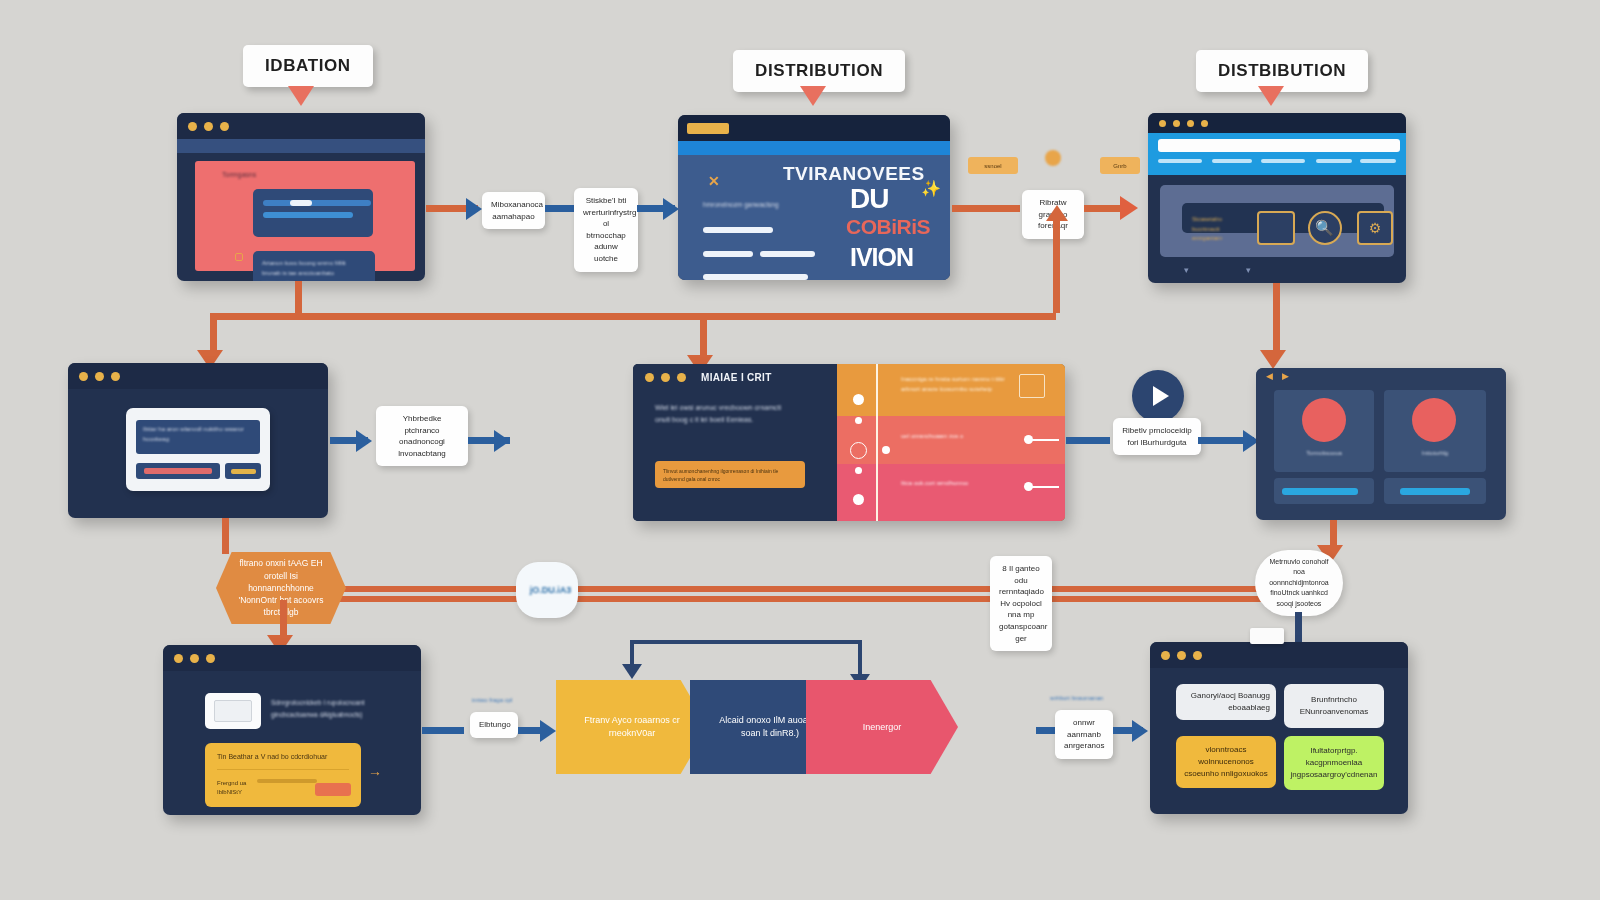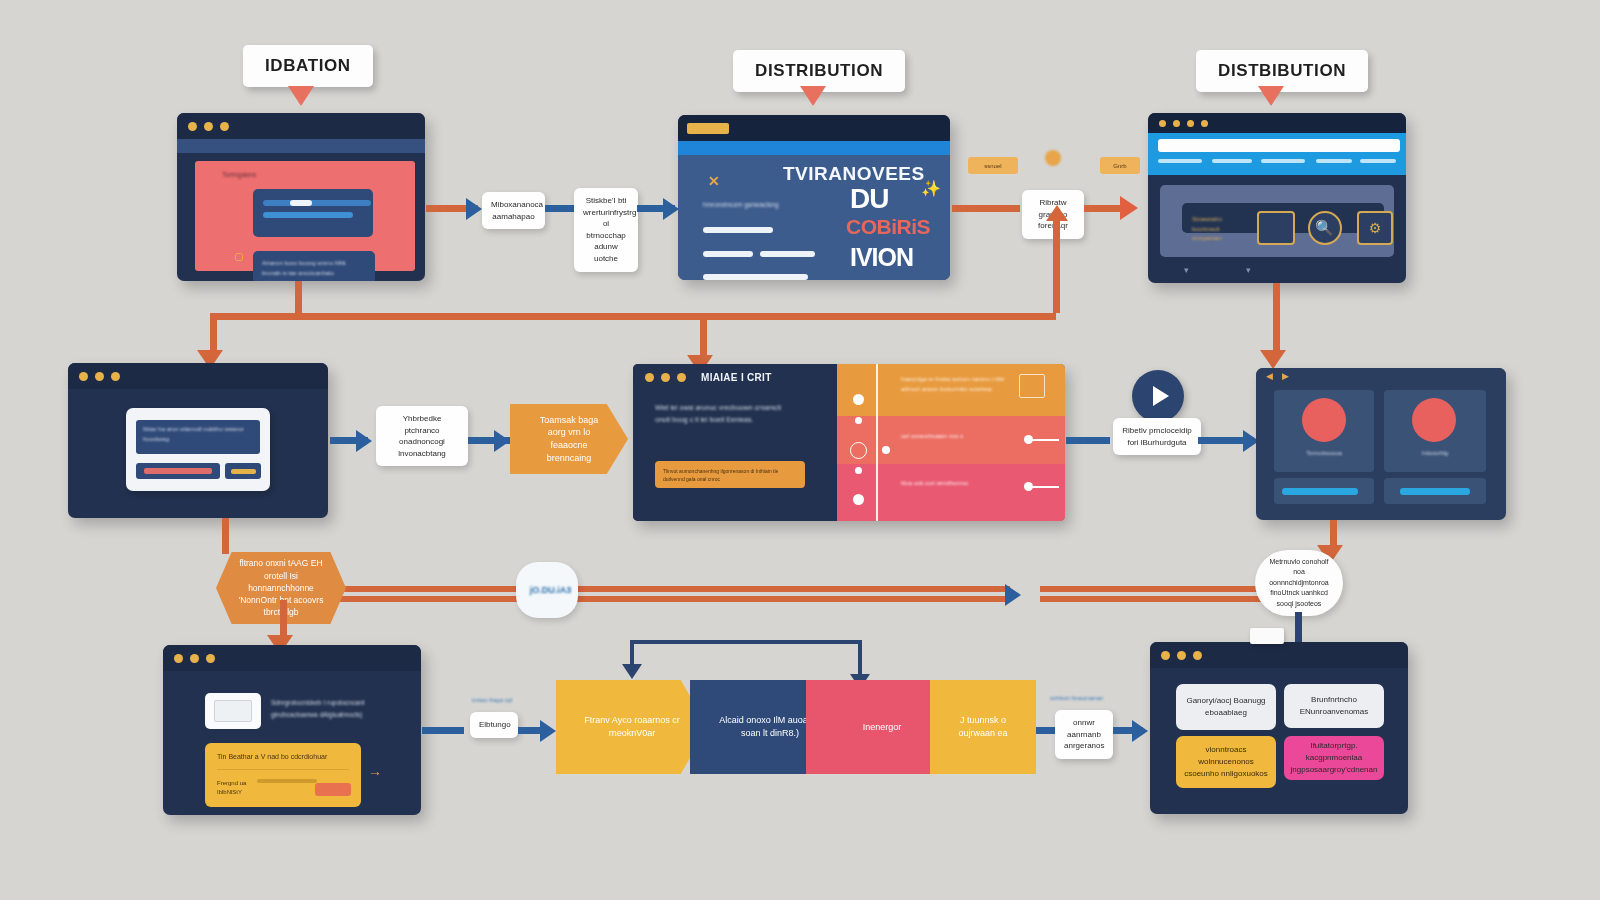--- a/index.html
+++ b/index.html
@@ -267,23 +267,20 @@
   </div>
 
   <div class="ln ln-h blue" style="left:330px;top:437px;width:38px;"></div>
   <div class="tri tri-r-blue" style="left:356px;top:430px;"></div>
   <div class="chip" style="left:376px;top:406px;width:92px;">
     <span>Yhbrbedke ptchranco onadnoncogi lnvonacbtang</span>
   </div>
   <div class="ln ln-h blue" style="left:468px;top:437px;width:42px;"></div>
   <div class="tri tri-r-blue" style="left:494px;top:430px;"></div>
 
-  <div class="chev" style="left:510px;top:404px;width:118px;height:70px;background:#e89a3e;clip-path:polygon(0 0,82% 0,100% 50%,82% 100%,0 100%);">
-    <span>Toamsak baga aorg vrn lo feaaocne brenncaing</span>
-  </div>
 
   <div class="win" style="left:633px;top:364px;width:432px;height:157px;border-radius:5px;">
 
     <div style="position:absolute;left:0;top:0;width:204px;height:100%;background:#22314f;">
       <div class="titlebar" style="background:transparent;padding-left:12px;">
         <div class="dot"></div>
         <div class="dot"></div>
         <div class="dot"></div>
         <div style="margin-left:8px;font-size:10px;font-weight:bold;color:#f0f3f8;filter:blur(0.5px);letter-spacing:0.3px;">MIAIAE I CRIT</div>
       </div>
@@ -360,20 +357,23 @@
 
   <div class="hex" style="left:216px;top:552px;width:130px;height:72px;background:#e08b42;">
     <span>fltrano onxni tAAG EH orotell  Isi honnannchhonne 'NonnOntr bnt acoovrs tbrcthtlgb</span>
   </div>
 
   <div class="abs" style="left:516px;top:562px;width:62px;height:56px;background:#f4f8fb;border-radius:22px;display:flex;align-items:center;justify-content:center;box-shadow:2px 3px 6px rgba(0,0,0,0.15);">
     <span style="font-size:9px;font-weight:bold;color:#2b6fa8;filter:blur(0.8px);padding-left:7px;">jO.DU.iA3</span>
   </div>
 
   <div class="tri tri-r-blue" style="left:1005px;top:584px;"></div>
+  <div class="chip" style="left:990px;top:556px;width:62px;">
+    <span>8 Il ganteo odu rernntaqiado Hv ocpolocl nna mp gotanspcoanr ger</span>
+  </div>
   <div class="abs" style="left:1255px;top:550px;width:88px;height:66px;background:#fdfdfd;border-radius:34px;box-shadow:2px 3px 7px rgba(0,0,0,0.16);display:flex;align-items:center;justify-content:center;padding:4px 8px;">
     <span style="font-size:7px;line-height:1.5;text-align:center;color:#2a2a2a;filter:blur(0.5px);">Metrnuvlo conoholf noa oonnnchidjmtonroa finoUtnck uanhkcd sooqi jsooteos</span>
   </div>
 
   <div class="ln ln-v orange" style="left:280px;top:600px;height:40px;"></div>
   <div class="tri tri-d-orange" style="left:267px;top:635px;"></div>
   <div class="ln ln-v navy" style="left:1295px;top:612px;height:30px;"></div>
 
   <div class="win" style="left:163px;top:645px;width:258px;height:170px;">
     <div class="titlebar">
@@ -411,47 +411,44 @@
 
   <div class="chev" style="left:556px;top:680px;width:152px;height:94px;background:#f0b93d;clip-path:polygon(0 0,82% 0,100% 50%,82% 100%,0 100%);">
     <span>Ftranv Ayco roaarnos cr rneoknV0ar</span>
   </div>
   <div class="chev" style="left:690px;top:680px;width:160px;height:94px;background:#2f4a78;clip-path:polygon(0 0,82% 0,100% 50%,82% 100%,0 100%);">
     <span>Alcaid onoxo IlM auoaEG soan lt dinR8.)</span>
   </div>
   <div class="chev" style="left:806px;top:680px;width:152px;height:94px;background:#e8566d;clip-path:polygon(0 0,82% 0,100% 50%,82% 100%,0 100%);">
     <span>Inenergor</span>
   </div>
-  <div class="chev" style="left:930px;top:680px;width:106px;height:94px;background:#f0b93d;clip-path:polygon(0 0,100% 0,100% 100%,0 100%);">
-    <span>J tuunnsk o oujrwaan ea</span>
-  </div>
 
   <div class="ln ln-h blue" style="left:1036px;top:727px;width:28px;"></div>
   <div style="position:absolute;left:1050px;top:695px;font-size:6px;color:#3d77b8;filter:blur(0.8px);">snhbort bnaumanan</div>
   <div class="chip" style="left:1055px;top:710px;width:58px;">
     <span>onnwr aanrnanb anrgeranos</span>
   </div>
   <div class="ln ln-h blue" style="left:1113px;top:727px;width:30px;"></div>
   <div class="tri tri-r-blue" style="left:1132px;top:720px;"></div>
 
   <div class="win" style="left:1150px;top:642px;width:258px;height:172px;">
     <div class="titlebar">
       <div class="dot"></div>
       <div class="dot"></div>
       <div class="dot"></div>
     </div>
-    <div class="card" style="position:absolute;left:26px;top:42px;width:100px;height:46px;background:#eceef1;color:#2b2b2b;">
+    <div class="card" style="position:absolute;left:26px;top:42px;width:100px;height:36px;background:#eceef1;color:#2b2b2b;text-align:right;">
       <span>Ganoryi/aocj Boanugg eboaablaeg</span>
     </div>
     <div class="card" style="position:absolute;left:134px;top:42px;width:100px;height:44px;background:#eceef1;color:#2b2b2b;">
       <span>Brunfnrtncho ENunroanvenomas</span>
     </div>
     <div class="card" style="position:absolute;left:26px;top:94px;width:100px;height:52px;background:#f0b93d;color:#3c2b0c;">
       <span>vlonntroacs wolnnucenonos csoeunho nnligoxuokos</span>
     </div>
-    <div class="card" style="position:absolute;left:134px;top:94px;width:100px;height:44px;background:#ec4899;color:#2b2b2b;">
+    <div class="card" style="position:absolute;left:134px;top:94px;width:100px;height:54px;background:#bef264;color:#2b2b2b;">
       <span>Ifultatorprtgp. kacgpnmoenlaa jngpsosaargroy'cdnenan</span>
     </div>
   </div>
 
   <div class="abs" style="left:1250px;top:628px;width:34px;height:16px;background:#fbfbfb;border-radius:2px;box-shadow:1px 2px 4px rgba(0,0,0,0.2);"></div>
 
 </div>
 
 </body></html>

